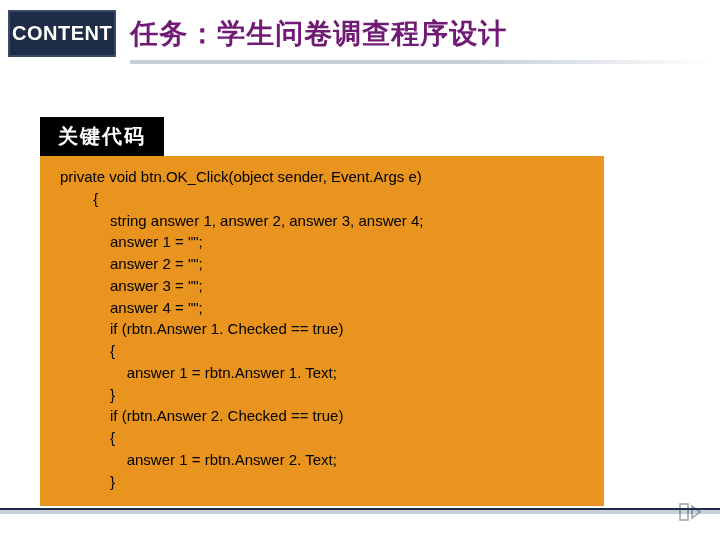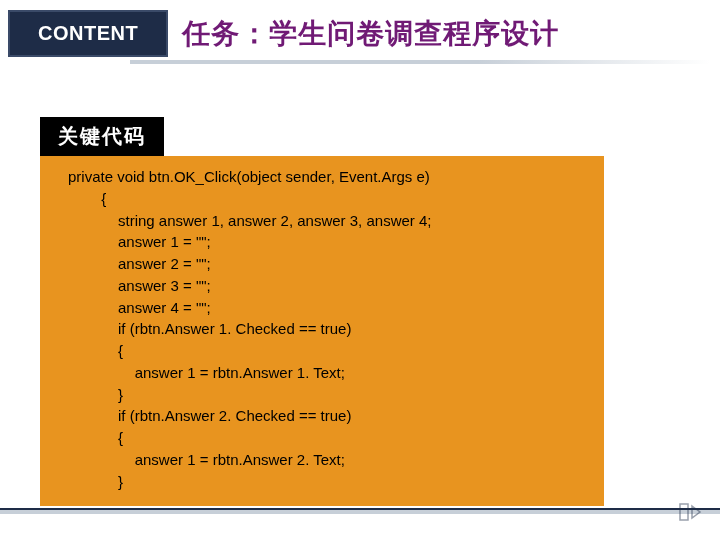--- a/index.html
+++ b/index.html
@@ -14,21 +14,21 @@
   .header {
     display: flex;
     align-items: center;
     padding: 10px 0 0 8px;
   }
   .content-badge {
     background: #1e2c47;
     color: #ffffff;
     font-weight: 700;
     font-size: 20px;
-    padding: 10px 28px;
+    padding: 10px 2px;
     border: 2px solid #3a4a68;
     letter-spacing: 0.5px;
   }
   .title {
     color: #701a75;
     font-weight: 700;
     font-size: 28px;
     margin-left: 14px;
     letter-spacing: 1px;
   }
@@ -51,21 +51,21 @@
     font-weight: 700;
     font-size: 20px;
     padding: 6px 18px;
     letter-spacing: 2px;
   }
   .code-block {
     background: #e8941f;
     color: #000000;
     font-size: 15px;
     line-height: 1.45;
-    padding: 10px 12px 14px 28px;
+    padding: 10px 12px 14px 20px;
     font-family: "Microsoft YaHei", Arial, sans-serif;
     white-space: pre;
   }
   .footer-bar {
     position: absolute;
     left: 0;
     bottom: 26px;
     width: 100%;
     height: 6px;
     background: #c7cfd8;

